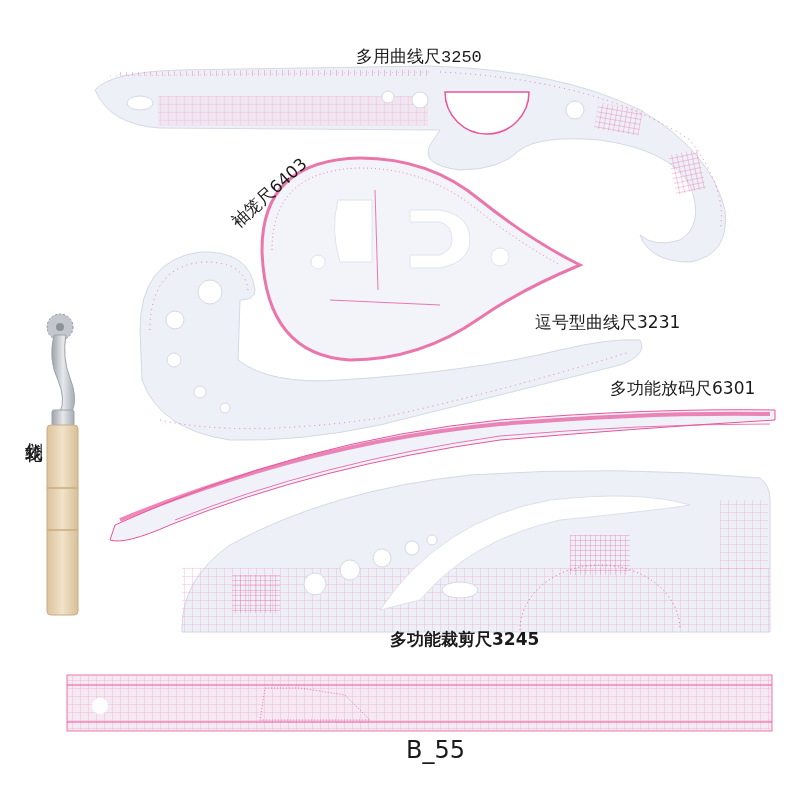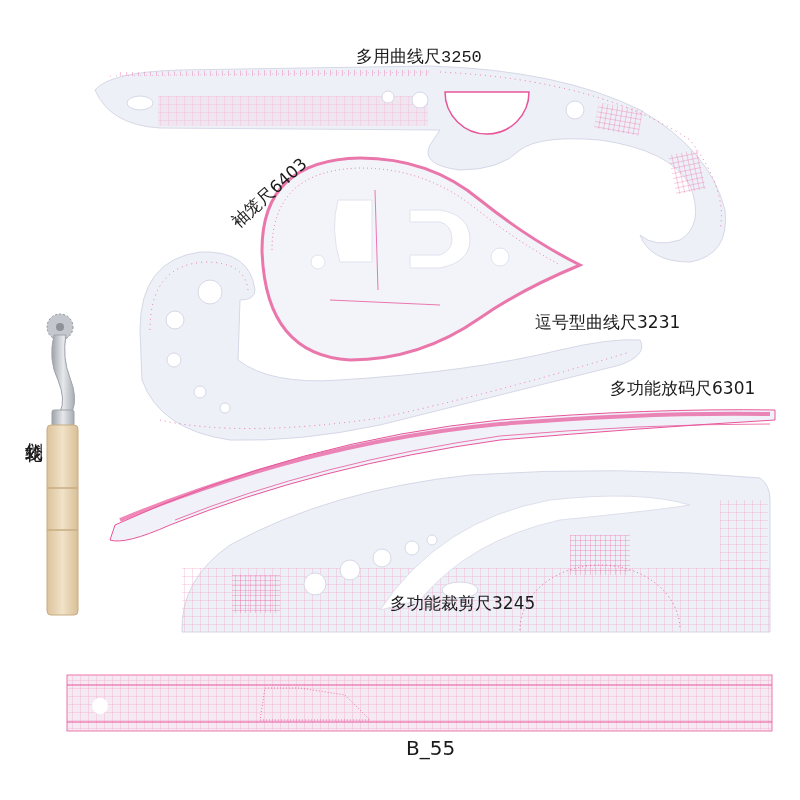--- a/index.html
+++ b/index.html
@@ -114,15 +114,15 @@
     <rect x="47" y="425" width="31" height="190" rx="4" fill="url(#wood)" stroke="#c9ac82"></rect>
     <line x1="47" y1="488" x2="78" y2="488" stroke="#c9ac82" stroke-width="1.5"></line>
     <line x1="47" y1="530" x2="78" y2="530" stroke="#c9ac82" stroke-width="1.5"></line>
   </g>
 </svg>
 
 <div class="label" style="left:356px; top:45px;font-family:Liberation Mono, monospace;">多用曲线尺3250</div>
 <div class="label rot" style="left:242px; top:210px;">袖笼尺6403</div>
 <div class="label" style="left:535px; top:311px;">逗号型曲线尺3231</div>
 <div class="label" style="left:610px; top:377px;">多功能放码尺6301</div>
-<div class="label" style="left:390px; top:592px;">多功能裁剪尺3245</div>
-<div class="label" style="left:406px; top:736px; font-size:20px;text-align:center;">B_55</div>
+<div class="label" style="left:390px; top:628px;font-weight:bold;">多功能裁剪尺3245</div>
+<div class="label" style="left:406px; top:736px; font-size:24px;text-align:center;">B_55</div>
 <div class="label vertical" style="left:22px; top:428px;">划线轮</div>
 
 </body></html>

